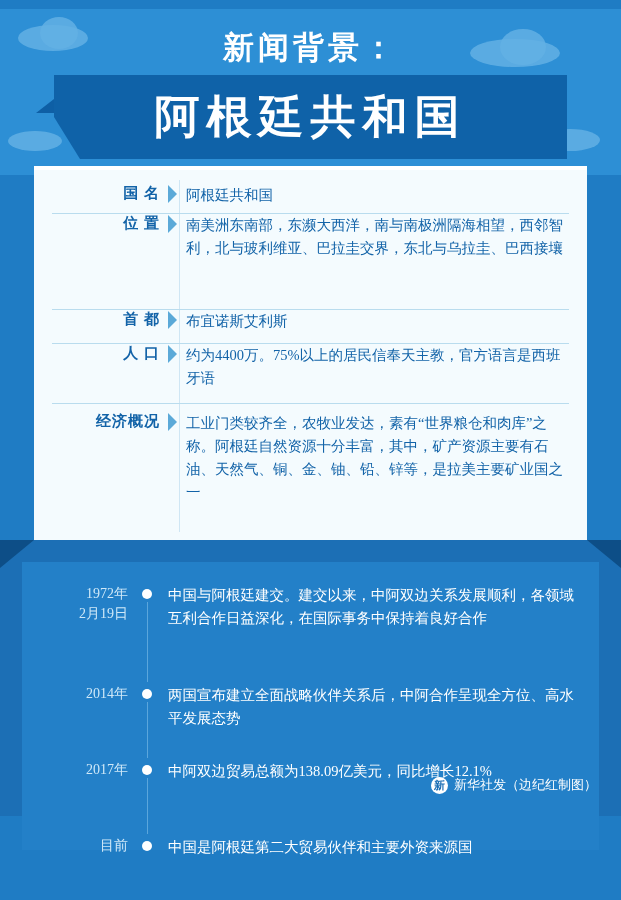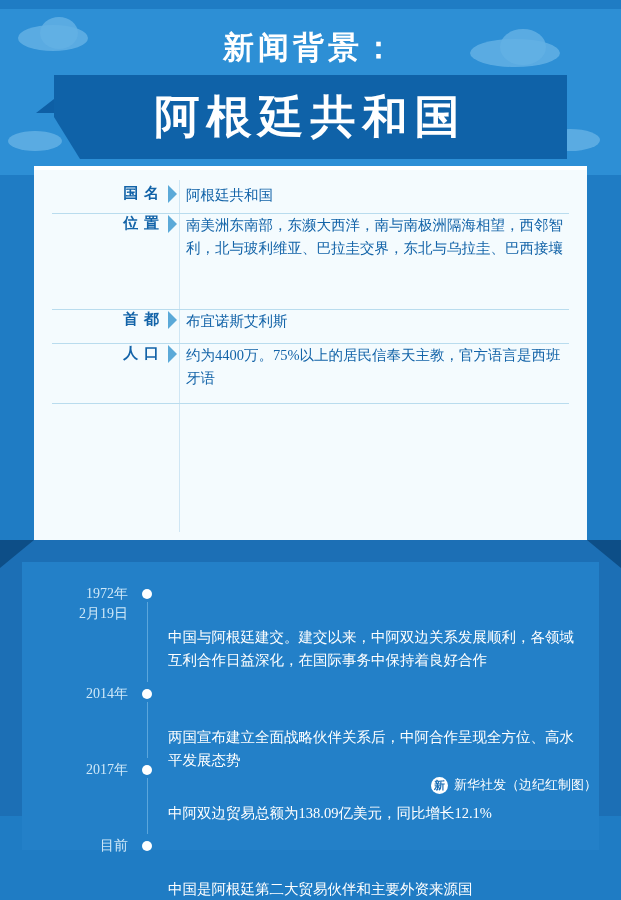--- a/index.html
+++ b/index.html
@@ -211,21 +211,20 @@
     background: #5ba6dc;
   }
   .tl-text {
     position: absolute;
     left: 146px; top: 0;
     width: 415px;
     color: #ffffff;
     font-size: 14.5px;
     line-height: 23px;
     font-family: "Liberation Serif", serif;
-    margin-top: 42px;
   }
 
   
   .credit {
     position: absolute;
     right: 24px; bottom: 22px;
     display: flex;
     align-items: center;
     gap: 6px;
     color: #ffffff;
@@ -286,20 +285,25 @@
         <div class="arrow"></div>
         <div class="value">南美洲东南部，东濒大西洋，南与南极洲隔海相望，西邻智利，北与玻利维亚、巴拉圭交界，东北与乌拉圭、巴西接壤</div>
       </div>
 
       <div class="row" style="top:174px; height:60px;">
         <div class="label">人  口</div>
         <div class="arrow"></div>
         <div class="value">约为4400万。75%以上的居民信奉天主教，官方语言是西班牙语</div>
       </div>
 
+      <div class="row row-last" style="top:242px; height:120px;">
+        <div class="label">经济概况</div>
+        <div class="arrow"></div>
+        <div class="value">工业门类较齐全，农牧业发达，素有“世界粮仓和肉库”之称。阿根廷自然资源十分丰富，其中，矿产资源主要有石油、天然气、铜、金、铀、铅、锌等，是拉美主要矿业国之一</div>
+      </div>
     </div>
   </div>
 
   <div class="lower">
     <div class="notch-left"></div>
     <div class="notch-right"></div>
 
     <div class="timeline-box">
 
       <div class="tl-row" style="top:22px;">

